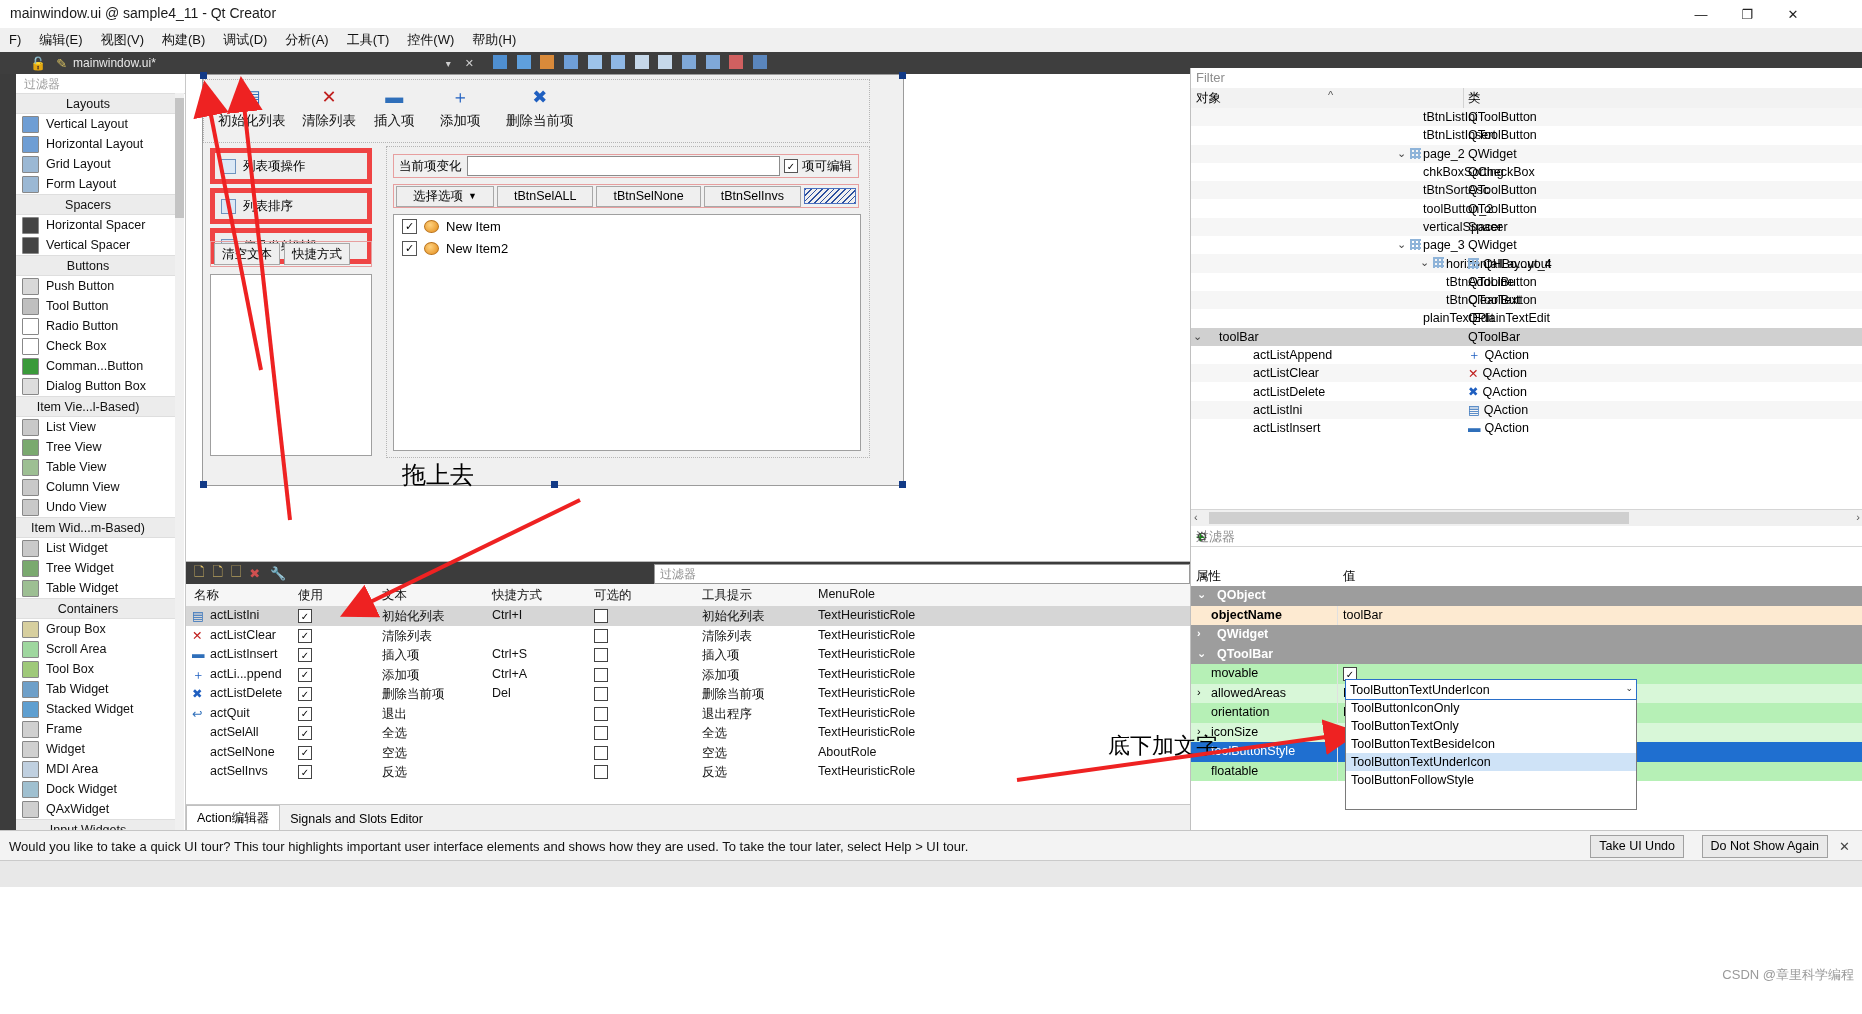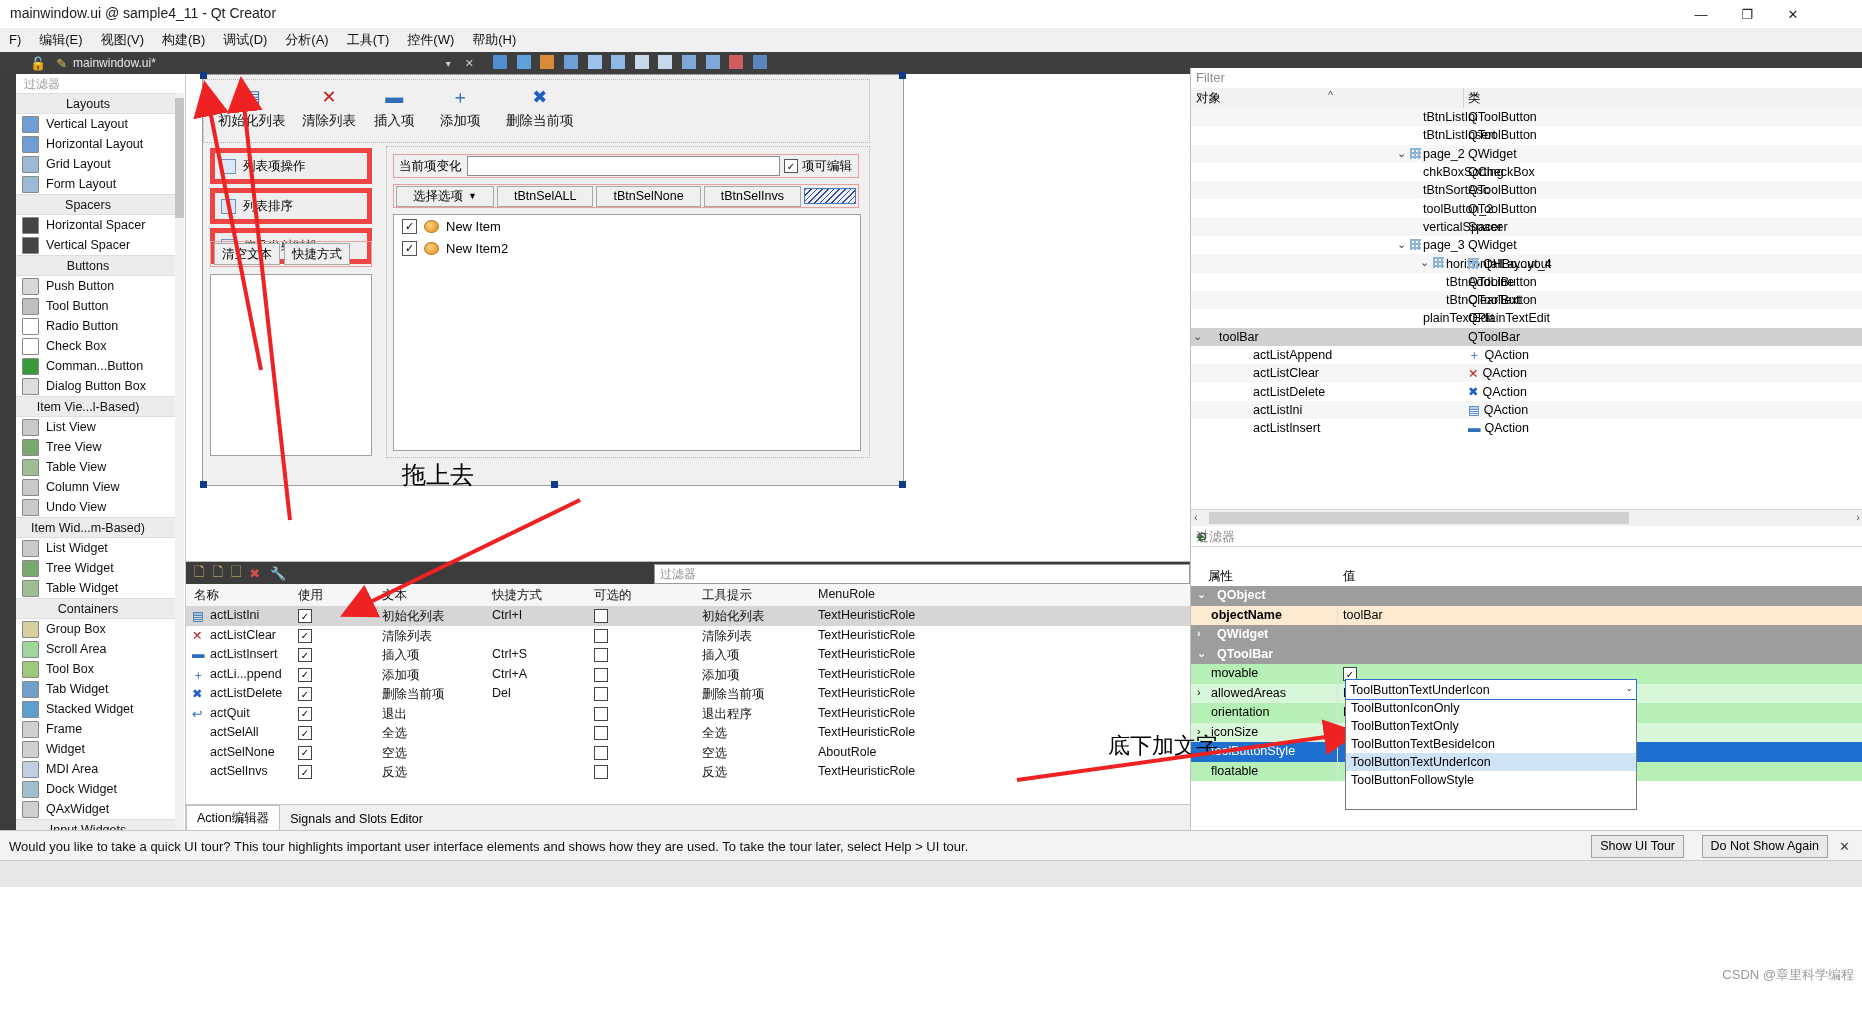--- a/index.html
+++ b/index.html
@@ -94,21 +94,21 @@
       position:absolute;}
   #rp-hscroll{left:0;top:441px;width:672px;height:16px;background:#f0f0f0;border-top:1px solid #d5d5d5;display:flex;align-items:center;}
   #rp-hthumb{position:absolute;left:18px;top:2px;width:420px;height:12px;background:#cfcfcf;}
   #pr-filter{left:0;top:458px;width:672px;height:20px;background:#fff;border-bottom:1px solid #d6d6d6;}
   #pr-filter span{position:absolute;left:5px;top:2px;color:#8e8e8e;font-size:13px;}
   #pr-filter .plus{position:absolute;right:40px;top:2px;color:#1a8f1a;font-size:15px;font-weight:bold;}
   #pr-filter .wrench{position:absolute;right:12px;top:3px;font-size:13px;color:#444;}
   #pr-obj{left:0;top:478px;width:672px;height:20px;background:#f2f2f2;border-bottom:1px solid #cdcdcd;}
   #pr-obj span{position:absolute;left:5px;top:2px;font-size:13px;}
   #pr-head{left:0;top:498px;width:672px;height:20px;background:#fff;border-bottom:1px solid #d2d2d2;}
-  #pr-head .a{position:absolute;left:17px;top:2px;font-size:12.5px;}
+  #pr-head .a{position:absolute;left:5px;top:2px;font-size:12.5px;}
   #pr-head .b{position:absolute;left:152px;top:2px;font-size:12.5px;}
   .prow{position:absolute;left:0;width:672px;height:19.5px;}
   .prow .pk{position:absolute;left:20px;top:2px;font-size:12.5px;}
   .prow .pv{position:absolute;left:152px;top:2px;font-size:12.5px;}
   .prow .pchev{position:absolute;left:6px;top:2px;font-size:11px;}
   .grp{background:#9d9d9d;color:#fff;font-weight:bold;}
   .grp .pk{left:26px;color:#fff;}
   .grp .pchev{color:#fff;}
   .hl-orange{background:#fdead1;}
   .hl-green{background:#b6f0b6;}
@@ -778,20 +778,20 @@
     </marker>
   </defs>
   <line x1="261" y1="370" x2="208" y2="100" stroke="#ee2222" stroke-width="4" marker-end="url(#ah)"></line>
   <line x1="290" y1="520" x2="243" y2="96" stroke="#ee2222" stroke-width="4" marker-end="url(#ah)"></line>
   <line x1="580" y1="500" x2="358" y2="608" stroke="#ee2222" stroke-width="4" marker-end="url(#ah)"></line>
   <line x1="1017" y1="780" x2="1340" y2="735" stroke="#ee2222" stroke-width="4" marker-end="url(#ah)"></line>
 </svg>
 
 <div class="abs" id="tourbar">
   <span class="msg">Would you like to take a quick UI tour? This tour highlights important user interface elements and shows how they are used. To take the tour later, select Help &gt; UI tour.</span>
-  <span class="tourbtn" style="position:absolute;right:178px;">Show UI Tour</span>
+  <span class="tourbtn" style="position:absolute;right:178px;">Take UI Undo</span>
   <span class="tourbtn" style="position:absolute;right:34px;">Do Not Show Again</span>
   <span style="position:absolute;right:12px;font-size:13px;color:#444;">✕</span>
 </div>
 
 <div class="abs" id="botbar"></div>
 
 <div id="csdn">CSDN @章里科学编程</div>
 
 </body></html>

